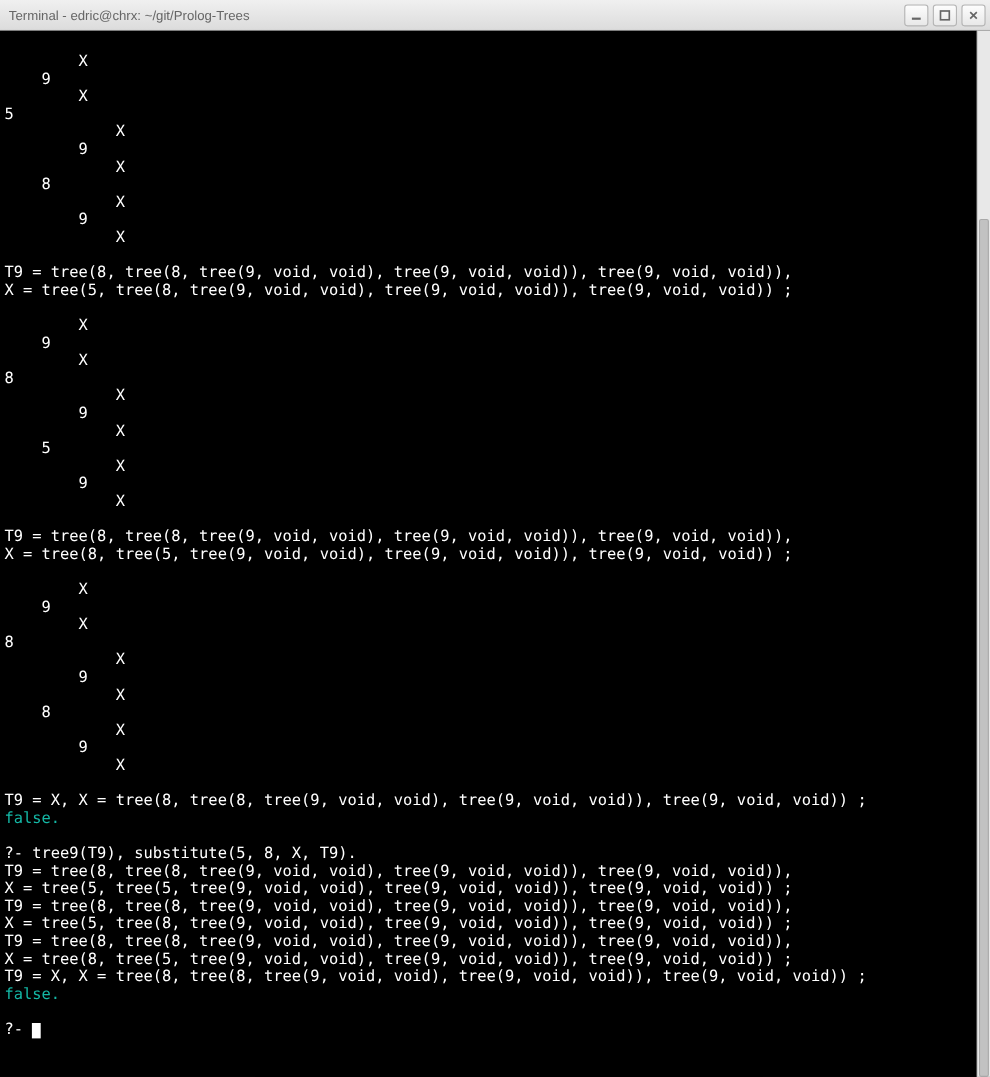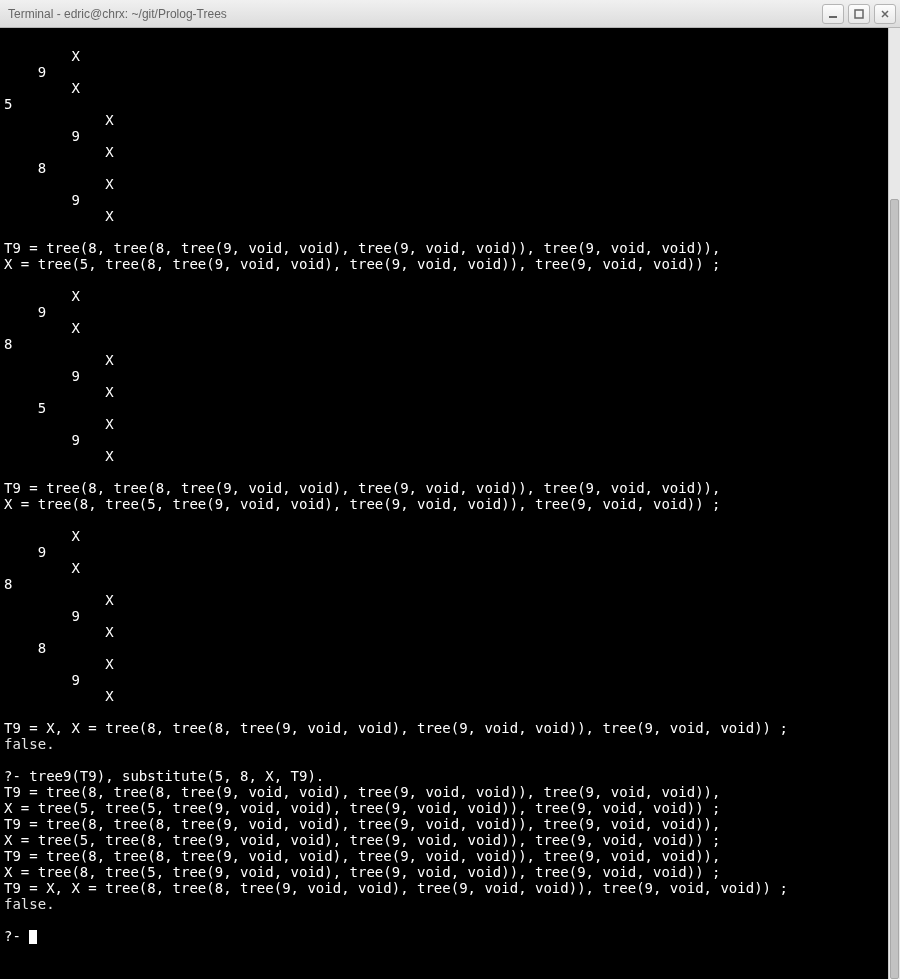--- a/index.html
+++ b/index.html
@@ -46,21 +46,21 @@
     flex: 1;
     background: #000;
     color: #fff;
     font-family: "DejaVu Sans Mono","Liberation Mono","Consolas",monospace;
     font-size: 14px;
     line-height: 16px;
     padding: 4px 0 4px 4px;
     white-space: pre;
     overflow: hidden;
   }
-  .terminal .err { color: #e5e5e5; }
+  .terminal .err { color: #14b8a6; }
   .cursor {
     display: inline-block;
     width: 8px;
     height: 14px;
     background: #fff;
     vertical-align: text-bottom;
   }
   .scrollbar {
     width: 12px;
     background: #e8e8e8;

